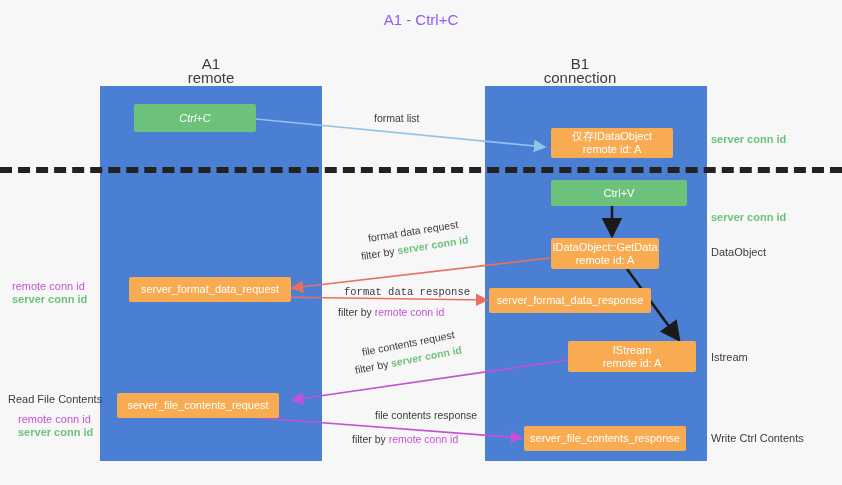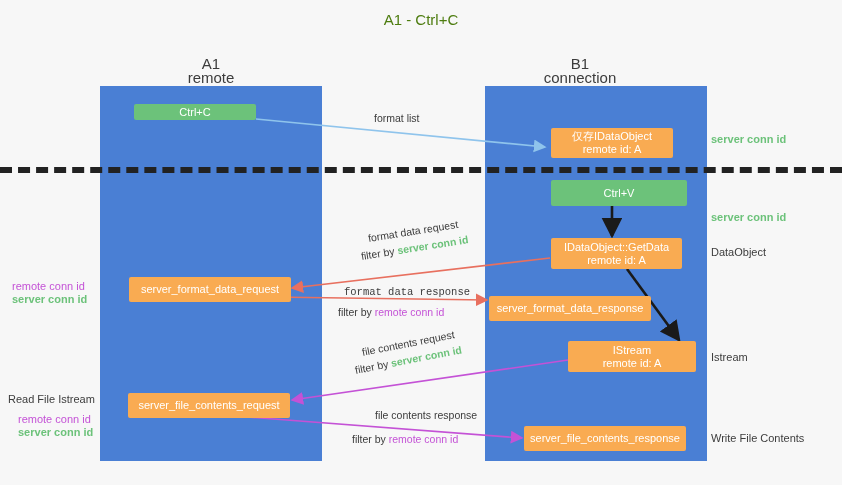--- a/index.html
+++ b/index.html
@@ -50,21 +50,21 @@
   .head-b { left: 469px; top: 57px; }
 
   .title {
     position: absolute;
     left: 0;
     top: 10px;
     width: 842px;
     text-align: center;
     font-size: 15px;
     line-height: 20px;
-    color: #4d7c0f;
+    color: #8b5cf6;
   }
 
   .node {
     position: absolute;
     box-sizing: border-box;
     border-radius: 2px;
     color: #ffffff;
     font-size: 11px;
     line-height: 13px;
     display: flex;
@@ -153,52 +153,52 @@
 
     <line x1="627" y1="269" x2="679" y2="340" stroke="#1a1a1a" stroke-width="2.6" marker-end="url(#ar-dark)"></line>
 
     <line x1="568" y1="360" x2="292" y2="400" stroke="#c452d6" stroke-width="1.6" marker-end="url(#ar-mag)"></line>
 
     <line x1="130" y1="408" x2="522" y2="438" stroke="#c452d6" stroke-width="1.6" marker-end="url(#ar-mag)"></line>
   </svg>
 
   <div class="dashline"></div>
 
-  <div class="node green" style="left:134px; top:104px; width:122px; height:16px;">
+  <div class="node green" style="left:134px; top:104px; width:122px; height:28px;font-style:italic;">
     <span>Ctrl+C</span>
   </div>
 
   <div class="node orange" style="left:551px; top:128px; width:122px; height:30px;align-items:center;">
     <span>仅存IDataObject</span>
     <span>remote id: A</span>
   </div>
 
   <div class="node green" style="left:551px; top:180px; width:136px; height:26px;">
     <span>Ctrl+V</span>
   </div>
 
-  <div class="node orange" style="left:551px; top:238px; width:131px; height:31px;">
+  <div class="node orange" style="left:551px; top:238px; width:108px; height:31px;">
     <span>IDataObject::GetData</span>
     <span>remote id: A</span>
   </div>
 
   <div class="node orange" style="left:568px; top:341px; width:128px; height:31px;">
     <span>IStream</span>
     <span>remote id: A</span>
   </div>
 
   <div class="node orange" style="left:129px; top:277px; width:162px; height:25px;">
     <span>server_format_data_request</span>
   </div>
 
-  <div class="node orange" style="left:489px; top:296px; width:162px; height:25px;justify-content:center;">
+  <div class="node orange" style="left:489px; top:288px; width:162px; height:25px;justify-content:center;">
     <span>server_format_data_response</span>
   </div>
 
-  <div class="node orange" style="left:128px; top:393px; width:162px; height:25px;">
+  <div class="node orange" style="left:117px; top:393px; width:162px; height:25px;">
     <span>server_file_contents_request</span>
   </div>
 
   <div class="node orange" style="left:524px; top:426px; width:162px; height:25px;">
     <span>server_file_contents_response</span>
   </div>
 
   <div class="edge-label" style="left:374px; top:111px;text-align:right;">format list</div>
 
   <div class="edge-label rot-up" style="left:368px; top:231px;">format data request</div>
@@ -218,22 +218,22 @@
 
   <div class="edge-label" style="left:375px; top:408px;">file contents response</div>
   <div class="edge-label" style="left:352px; top:432px;">
     <span>filter by </span><span class="purple-t">remote conn id</span>
   </div>
 
   <div class="side-label green-t" style="left:711px; top:132px;">server conn id</div>
   <div class="side-label green-t" style="left:711px; top:210px;">server conn id</div>
   <div class="side-label" style="left:711px; top:245px;">DataObject</div>
   <div class="side-label" style="left:711px; top:350px;">Istream</div>
-  <div class="side-label" style="left:711px; top:431px;">Write File Contents</div>
+  <div class="side-label" style="left:711px; top:431px;">Write Ctrl Contents</div>
 
   <div class="side-label purple-t" style="left:12px; top:279px;">remote conn id</div>
   <div class="side-label green-t" style="left:12px; top:292px;">server conn id</div>
 
-  <div class="side-label" style="left:8px; top:392px;">Read File Istream</div>
+  <div class="side-label" style="left:8px; top:392px;">Read File Contents</div>
   <div class="side-label purple-t" style="left:18px; top:412px;">remote conn id</div>
   <div class="side-label green-t" style="left:18px; top:425px;">server conn id</div>
 
 </div>
 
 </body></html>

